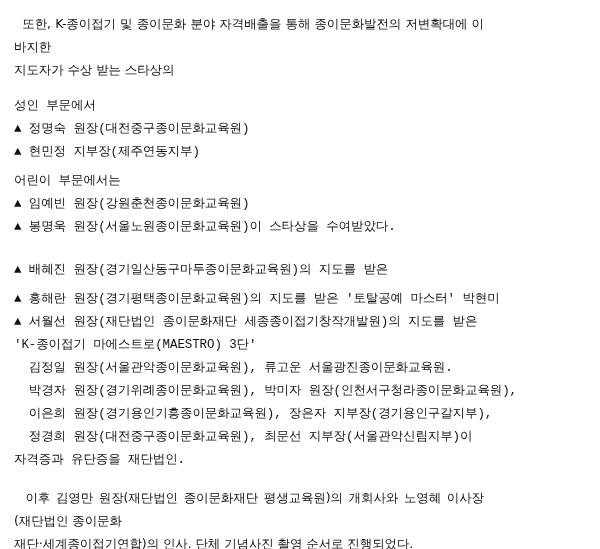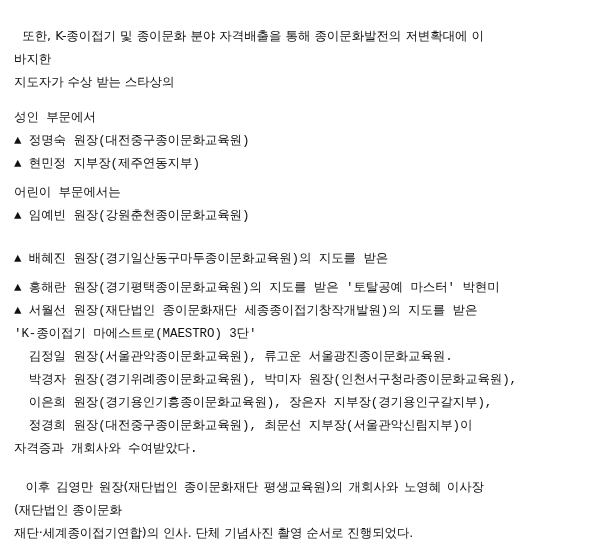--- a/index.html
+++ b/index.html
@@ -11,21 +11,21 @@
     height: 549px;
     background: #ffffff;
     font-family: "DejaVu Sans", "Liberation Sans", sans-serif;
     color: #111111;
     overflow: hidden;
   }
   .page {
     width: 498px;
     height: 549px;
     box-sizing: border-box;
-    padding: 24px 14px 0 14px;
+    padding: 12px 14px 0 14px;
     position: relative;
   }
   .line {
     font-size: 12.5px;
     line-height: 23px;
     white-space: pre;
     letter-spacing: -0.1px;
     font-family: Liberation Mono, monospace;
   }
   .gap-s { height: 6px; }
@@ -53,34 +53,35 @@
   <div class="line">성인 부문에서</div>
 
   <div class="line">▲ 정명숙 원장(대전중구종이문화교육원)</div>
   <div class="line">▲ 현민정 지부장(제주연동지부)</div>
 
   <div class="gap-s"></div>
 
   <div class="line">어린이 부문에서는</div>
 
   <div class="line">▲ 임예빈 원장(강원춘천종이문화교육원)</div>
+  <div class="line">▲ 봉명욱 원장(서울노원종이문화교육원)이 스타상을 수여받았다.</div>
 
   <div class="gap-l"></div>
 
   <div class="line">▲ 배혜진 원장(경기일산동구마두종이문화교육원)의 지도를 받은</div>
 
   <div class="gap-s"></div>
 
   <div class="line">▲ 홍해란 원장(경기평택종이문화교육원)의 지도를 받은 '토탈공예 마스터' 박현미</div>
   <div class="line">▲ 서월선 원장(재단법인 종이문화재단 세종종이접기창작개발원)의 지도를 받은</div>
   <div class="line">'K-종이접기 마에스트로(MAESTRO) 3단'</div>
   <div class="line">  김정일 원장(서울관악종이문화교육원), 류고운 서울광진종이문화교육원.</div>
   <div class="line">  박경자 원장(경기위례종이문화교육원), 박미자 원장(인천서구청라종이문화교육원),</div>
   <div class="line">  이은희 원장(경기용인기흥종이문화교육원), 장은자 지부장(경기용인구갈지부),</div>
   <div class="line">  정경희 원장(대전중구종이문화교육원), 최문선 지부장(서울관악신림지부)이</div>
-  <div class="line">자격증과 개회사와 수여받았다.</div>
+  <div class="line">자격증과 유단증을 재단법인.</div>
 
   <div class="gap-m"></div>
 
   <div class="wrap-para">  이후 김영만 원장(재단법인 종이문화재단 평생교육원)의 개회사와 노영혜 이사장(재단법인 종이문화
 재단·세계종이접기연합)의 인사. 단체 기념사진 촬영 순서로 진행되었다.</div>
 
 </div>
 
 </body></html>

